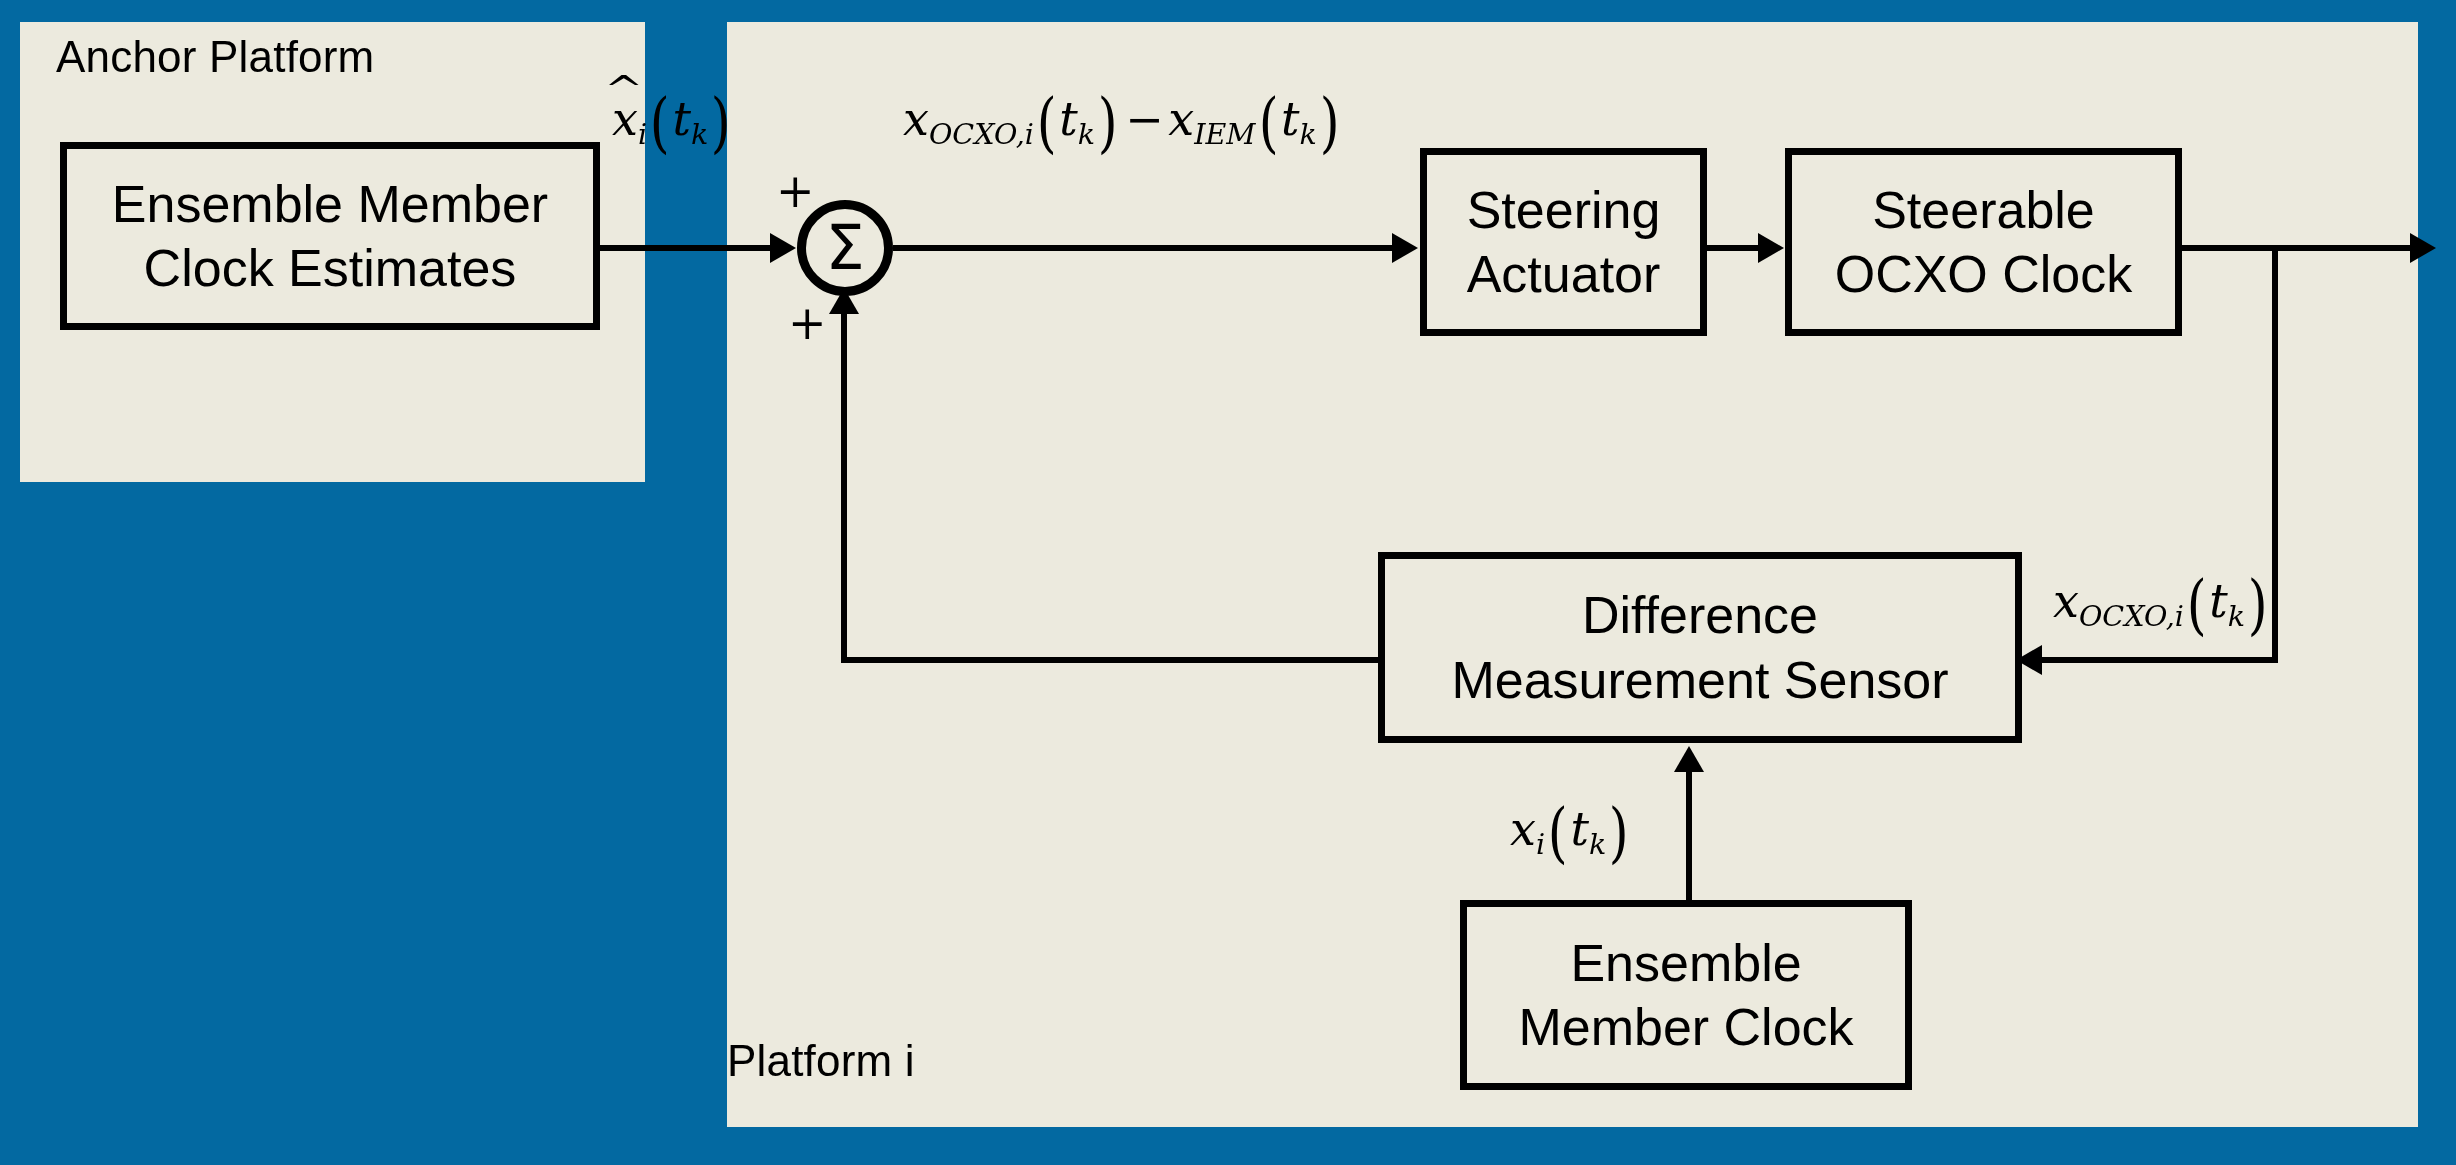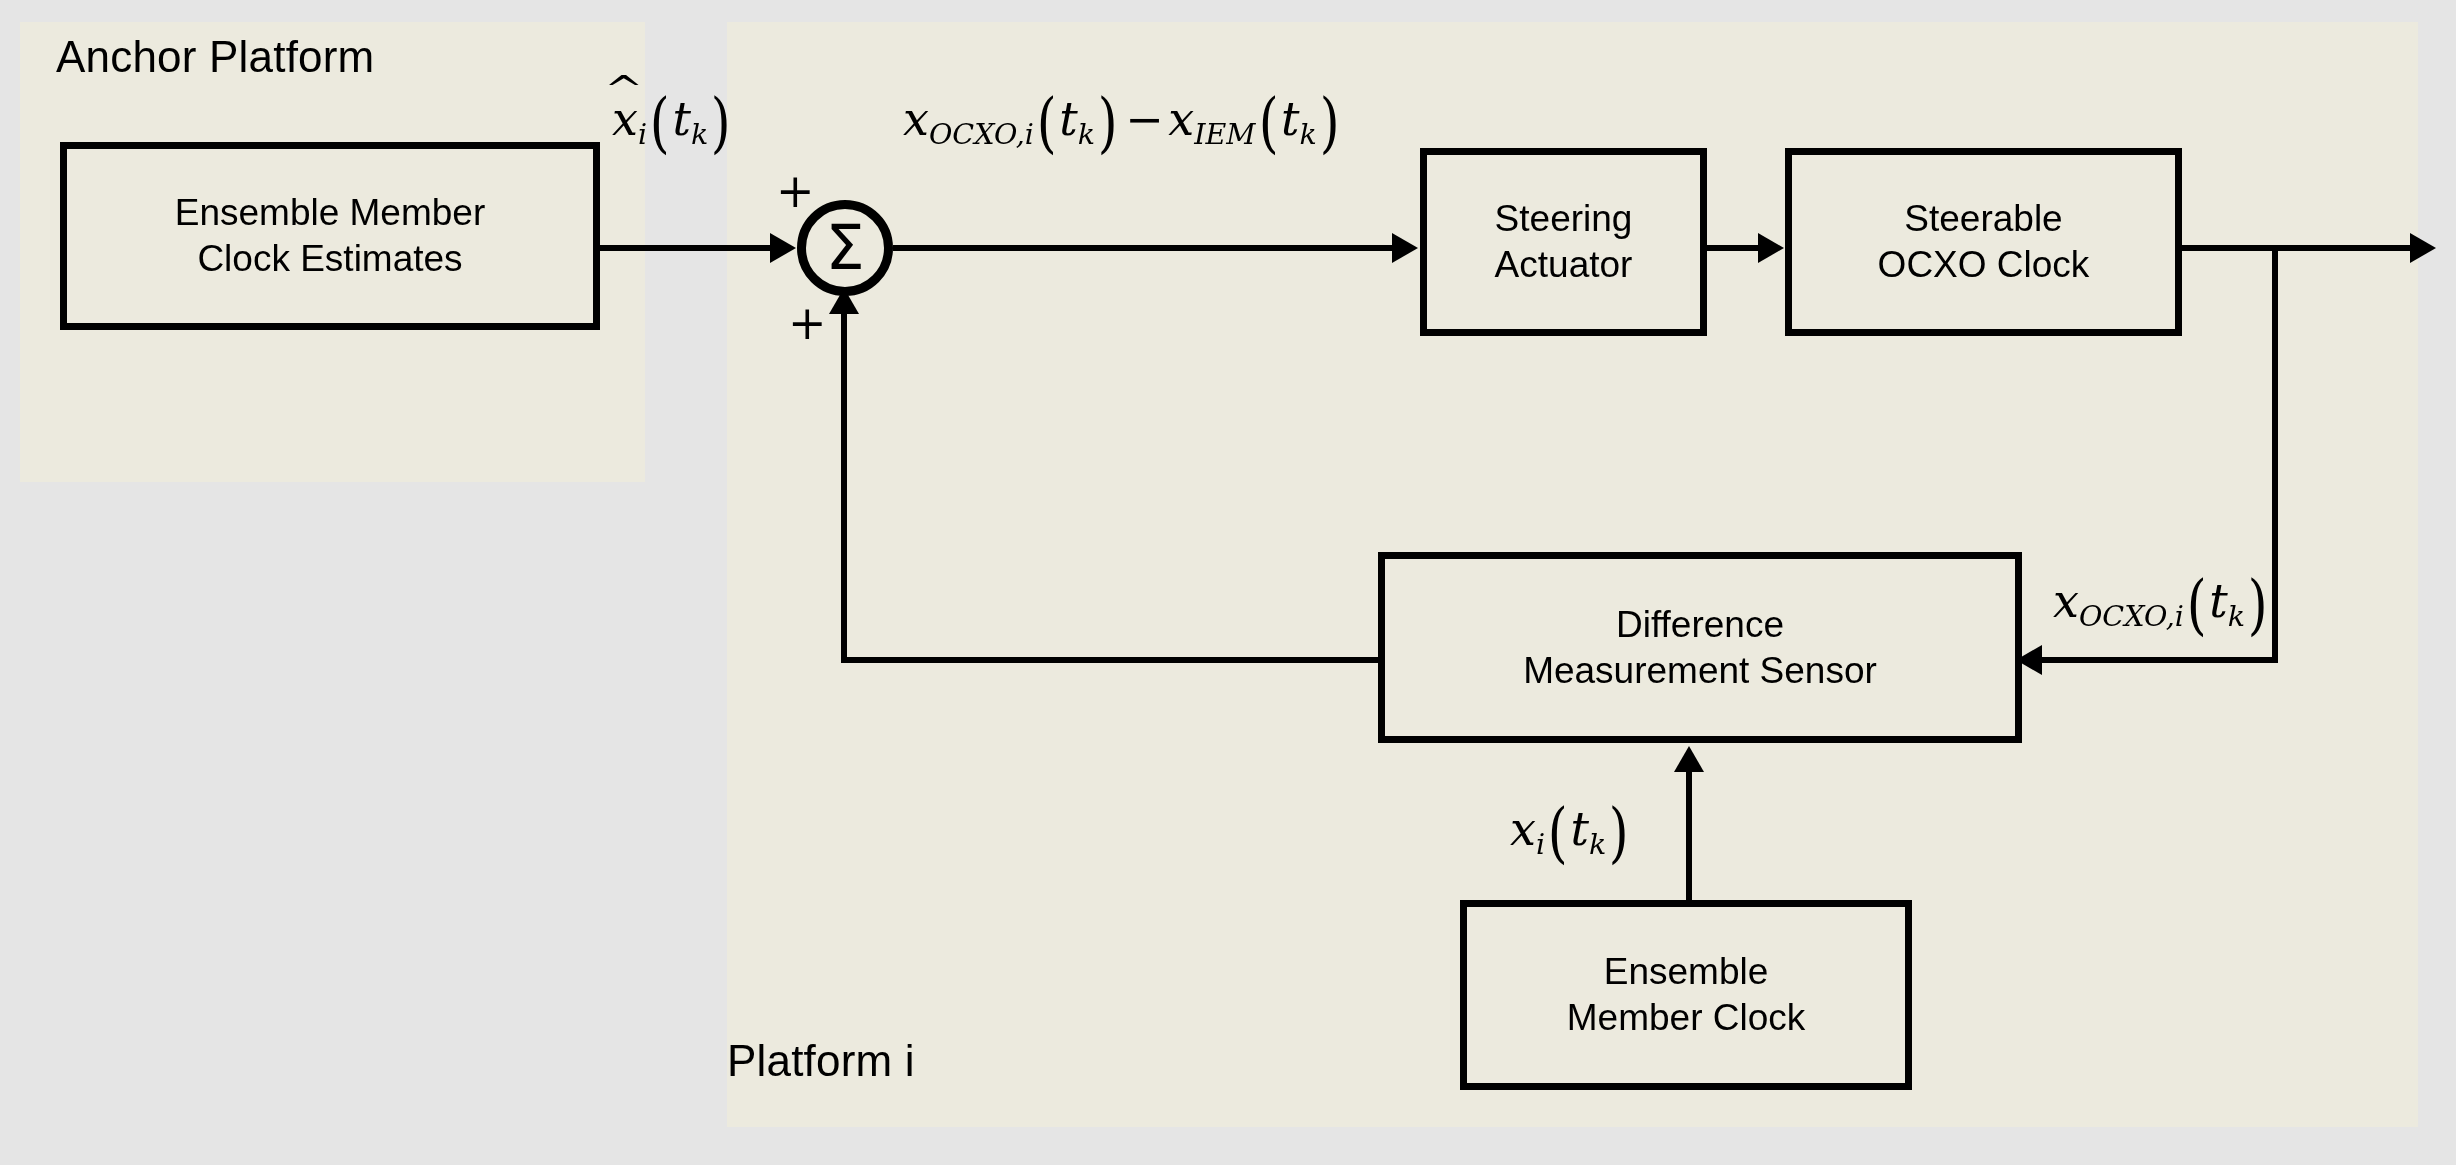--- a/index.html
+++ b/index.html
@@ -4,21 +4,21 @@
 <style>
   html,body{margin:0;padding:0;background:#ffffff;}
   body{
     font-family:"Liberation Sans", sans-serif;
     -webkit-font-smoothing:antialiased;
   }
   #stage{
     position:relative;
     width:2456px;
     height:1165px;
-    background:#e5e5e5;
+    background:#0369a1;
     overflow:hidden;
   }
   .panel{
     position:absolute;
     background:#eceade;
   }
   .panel-title{
     position:absolute;
     font-size:44px;
     color:#000;
@@ -28,21 +28,21 @@
   .blockbox{
     position:absolute;
     background:#eceade;
     border:7px solid #000;
     box-sizing:border-box;
     display:flex;
     align-items:center;
     justify-content:center;
     text-align:center;
     line-height:1.24;
-    font-size:37px;
+    font-size:52px;
     color:#000;
   }
   .blockbox .lbl{display:block;white-space:pre-line;}
   .sumcircle{
     position:absolute;
     border:9px solid #000;
     border-radius:50%;
     background:#eceade;
     box-sizing:border-box;
     display:flex;align-items:center;justify-content:center;

